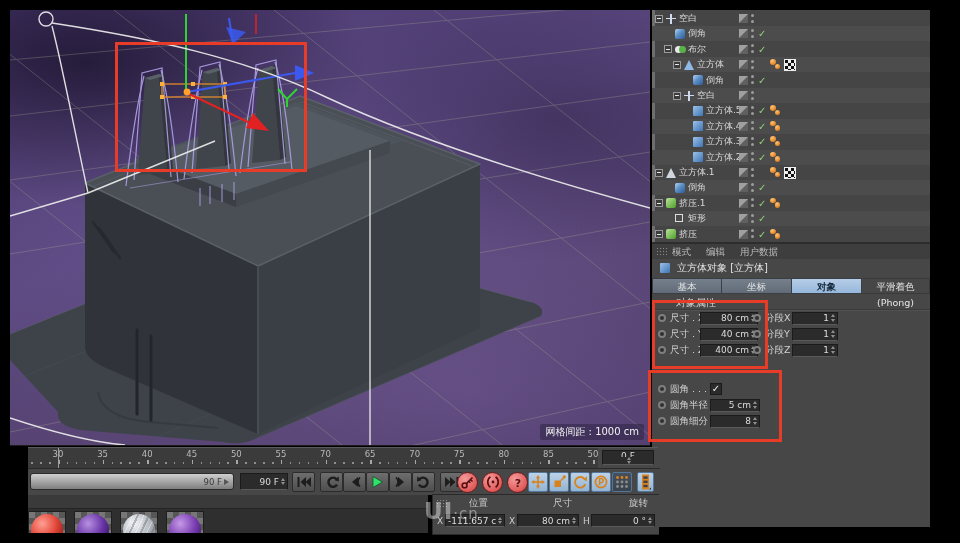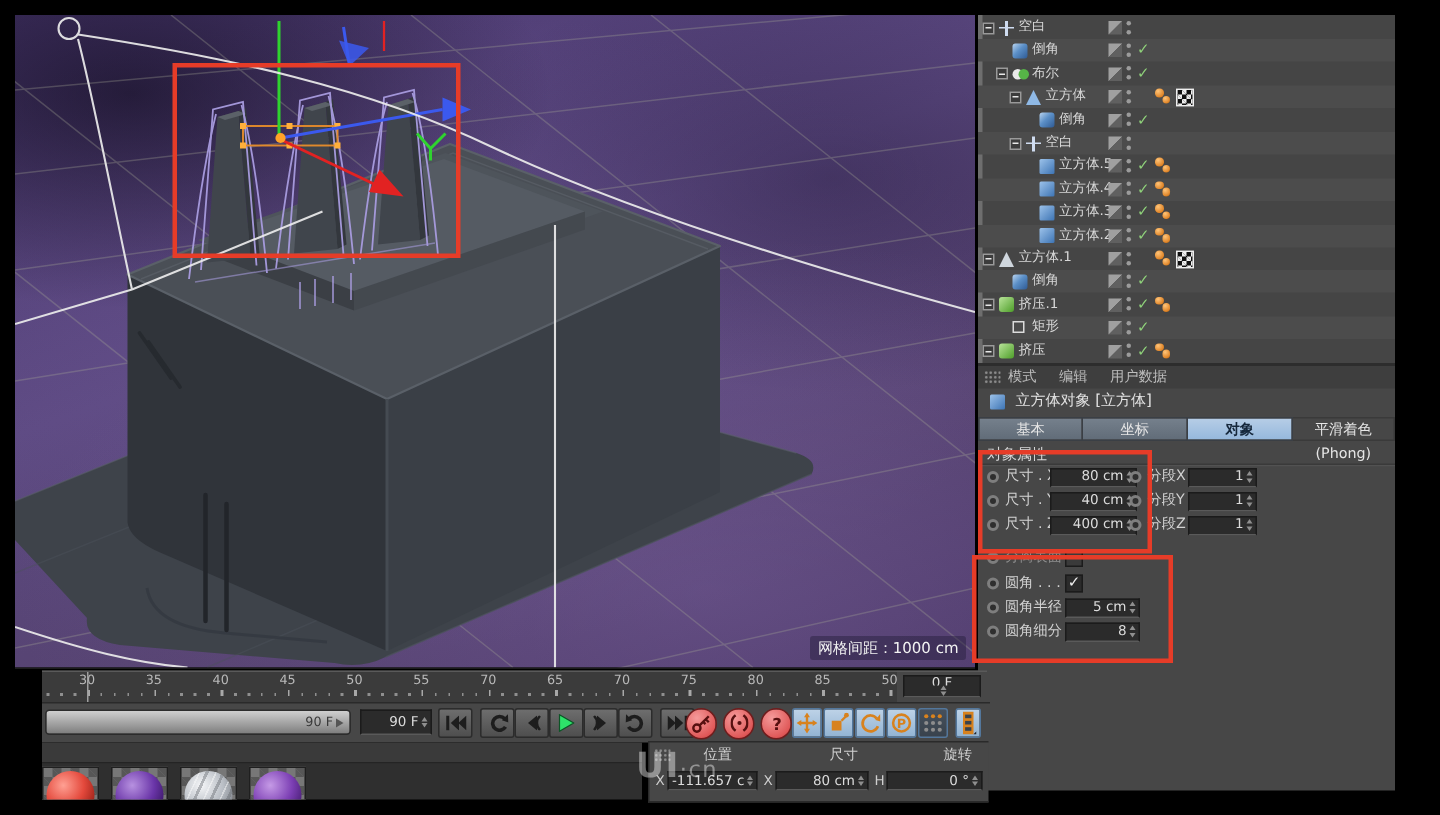--- a/index.html
+++ b/index.html
@@ -68,21 +68,21 @@
 
   #attr-title{position:absolute;left:0;top:250px;width:278px;height:16px;font-size:10px;line-height:16px;color:#e2e2e2;}
   #attr-title .ic{left:8px;top:3px;}
   #attr-title span.t{position:absolute;left:25px;}
   #tabs{position:absolute;left:0;top:268px;width:278px;height:16px;}
   .tab{position:absolute;top:0;height:16px;box-sizing:border-box;font-size:9.5px;line-height:16px;text-align:center;
        color:#e6e6e6;background:linear-gradient(#75808c,#616c78);border:1px solid #3a3f45;border-left:none;}
   .tab:first-child{border-left:1px solid #3a3f45;}
   .tab.active{background:linear-gradient(#b6cde6,#96b8dc);color:#16283c;font-weight:bold;}
   .tab.flat{background:#474747;border-color:#3a3a3a;}
-  #sect{position:absolute;left:6px;top:286px;font-size:10px;color:#d8d8d8;}
+  #sect{position:absolute;left:24px;top:286px;font-size:10px;color:#d8d8d8;}
   #sect-line{position:absolute;left:0;top:299px;width:278px;height:1px;background:#3a3a3a;border-bottom:1px solid #525252;}
 
   .arow{position:absolute;left:0;width:278px;height:14px;font-size:9.5px;line-height:14px;}
   .keyc{position:absolute;width:8px;height:8px;top:2.5px;border:2px solid #7e7e7e;border-radius:50%;box-sizing:border-box;background:#2f2f2f;}
   .albl{position:absolute;top:0;color:#d2d2d2;white-space:nowrap;}
   .albl.dim{color:#8f8f8f;}
   .ain{position:absolute;top:0.5px;height:13px;background:#2b2b2b;border:1px solid #1b1b1b;border-bottom-color:#5a5a5a;
        box-sizing:border-box;display:flex;align-items:center;padding:0 2px;font-size:9px;color:#dcdcdc;}
   .ain .v{flex:1;white-space:nowrap;overflow:hidden;text-align:right;}
   .spin{display:flex;flex-direction:column;gap:1.5px;margin-left:2px;}
@@ -465,25 +465,20 @@
       <span class="albl" style="left:113px">分段Z</span>
       <span class="ain" style="left:140px;width:46px">
         <span class="v">1</span>
           <span class="spin">
             <i class="up"></i>
             <i class="dn"></i>
           </span>
       </span>
     </div>
 
-    <div class="arow" style="top:355px">
-      <span class="keyc" style="left:6px"></span>
-      <span class="albl dim" style="left:18px">分离表面</span>
-      <span class="chkbox empty" style="left:58px"></span>
-    </div>
 
     <div class="arow" style="top:372px">
       <span class="keyc" style="left:6px"></span>
       <span class="albl" style="left:18px">圆角 . . .</span>
       <span class="chkbox" style="left:58px">✓</span>
     </div>
     <div class="arow" style="top:388px">
       <span class="keyc" style="left:6px"></span>
       <span class="albl" style="left:18px">圆角半径</span>
       <span class="ain" style="left:58px;width:50px">

